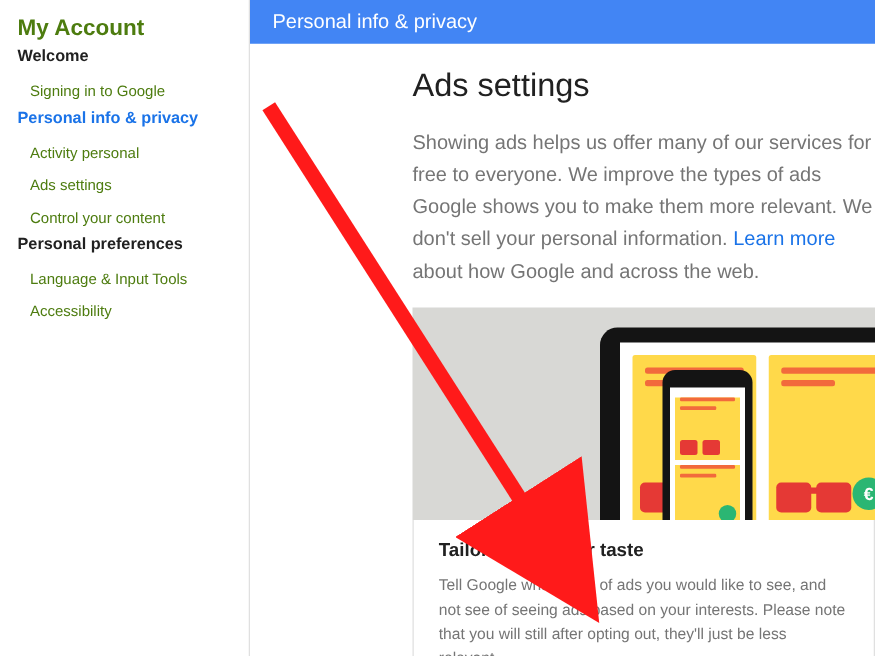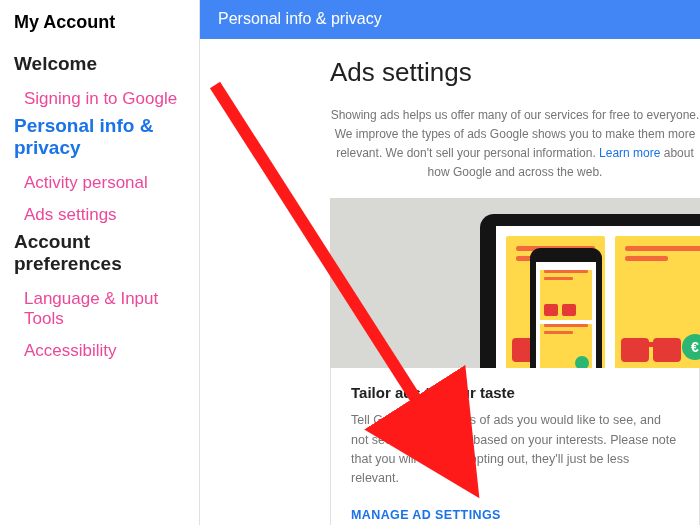--- a/index.html
+++ b/index.html
@@ -1,27 +1,27 @@
 <!DOCTYPE html>
 <html><head>
 <meta charset="utf-8">
 <style>
   * { box-sizing: border-box; margin: 0; padding: 0; }
   html, body { width: 700px; height: 525px; overflow: hidden; font-family: Arial, Helvetica, sans-serif; background: #fff; }
   .app { display: flex; width: 100%; height: 100%; }
   .sidebar { width: 200px; flex: 0 0 200px; border-right: 1px solid #e0e0e0; padding: 12px 14px 0 14px; }
-  .sidebar-title { font-size: 18px; font-weight: 700; color: #000000; margin-bottom: 20px; }
-  .sb-section { font-size: 19px; font-weight: 700; color: #212121; margin-bottom: 8px; }
-  .sb-item { font-size: 17px; color: #ec4899; padding: 6px 0 6px 10px; }
+  .sidebar-title { font-size: 18px; font-weight: 700; color: #4d7c0f; margin-bottom: 4px; }
+  .sb-section { font-size: 13px; font-weight: 700; color: #212121; margin-bottom: 8px; }
+  .sb-item { font-size: 12px; color: #4d7c0f; padding: 6px 0 6px 10px; }
   .sb-section.active, .sb-section.active a { color: #1a73e8; }
   .main { flex: 1; display: flex; flex-direction: column; position: relative; min-width: 0; }
   .header { background: #4285f4; color: #fff; height: 40px; display: flex; align-items: center; padding: 0 18px; font-size: 16px; font-weight: 500; }
   .content { padding: 18px 0 0 130px; overflow: hidden; }
   .page-title { font-size: 26px; color: #212121; font-weight: 400; margin-bottom: 18px; }
-  .desc { font-size: 12px; color: #757575; line-height: 1.6; max-width: 520px; text-align: center; }
+  .desc { font-size: 16px; color: #757575; line-height: 1.6; max-width: 520px; }
   .desc .lm { color: #1a73e8; }
   .illus-wrap { margin-top: 16px; background: #fff; }
   .illus { height: 170px; background: #d8d8d5; position: relative; overflow: hidden; }
   .tablet { position: absolute; right: -40px; top: 16px; width: 260px; height: 180px; background: #141414; border-radius: 14px; padding: 12px 16px; }
   .tablet-screen { width: 100%; height: 100%; background: #fff; display: flex; gap: 10px; padding: 10px; }
   .ad-card { flex: 1; background: #ffd94a; border-radius: 2px; position: relative; overflow: hidden; }
   .ad-lines { position: absolute; top: 10px; left: 10px; right: 10px; }
   .ad-line { height: 5px; background: #f26a3c; border-radius: 2px; margin-bottom: 5px; }
   .ad-line.short { width: 55%; }
   .glasses { position: absolute; bottom: 8px; left: 6px; width: 70px; height: 30px; }
@@ -49,22 +49,23 @@
 <div class="app">
   <aside class="sidebar">
     <div class="sidebar-title">My Account</div>
     <div class="sb-section">Welcome</div>
 
     <div class="sb-item">Signing in to Google</div>
 
     <div class="sb-section active">Personal info &amp; privacy</div>
     <div class="sb-item">Activity personal</div>
     <div class="sb-item">Ads settings</div>
+    <div class="sb-item">Control your content</div>
 
-    <div class="sb-section">Account preferences</div>
+    <div class="sb-section">Personal preferences</div>
     <div class="sb-item">Language &amp; Input Tools</div>
     <div class="sb-item">Accessibility</div>
   </aside>
 
   <main class="main">
     <div class="header">
       <span>Personal info &amp; privacy</span>
     </div>
 
     <div class="content">

